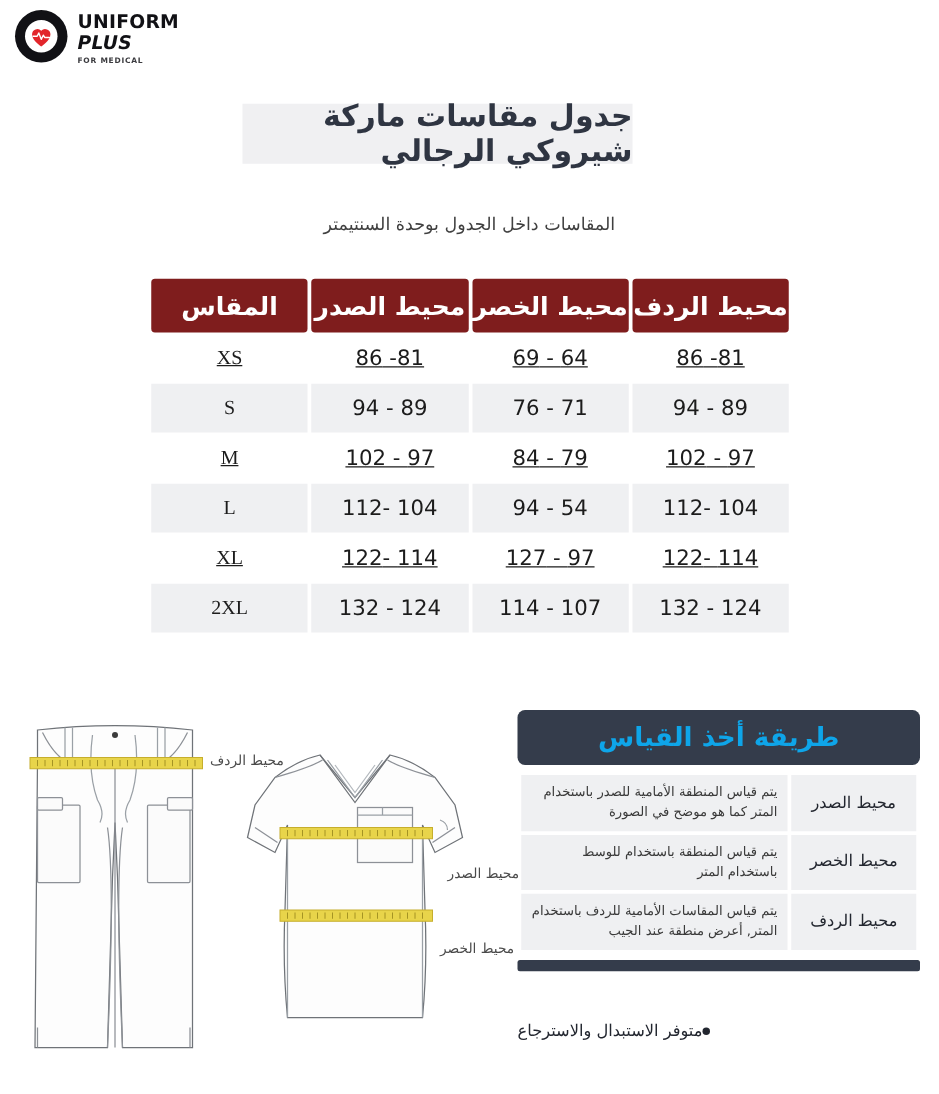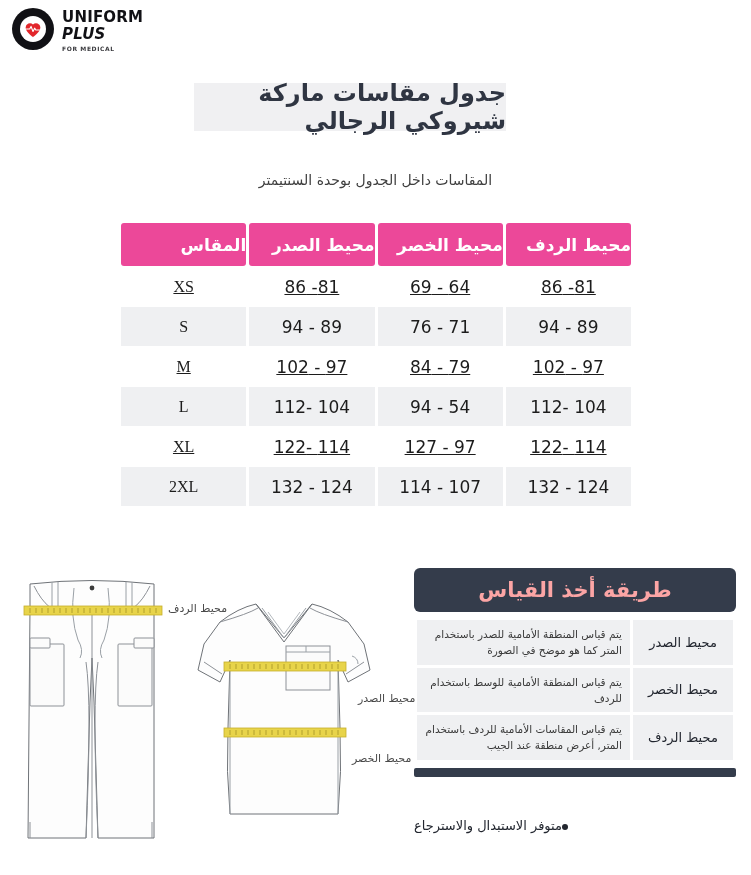--- a/index.html
+++ b/index.html
@@ -147,28 +147,27 @@
   .size-table {
     position: absolute;
     top: 222px;
     left: 118px;
     width: 516px;
     border-collapse: separate;
     border-spacing: 3px 1px;
     table-layout: fixed;
   }
   .size-table th {
-    background: #ec4899;
+    background: #7f1d1d;
     color: #ffffff;
-    font-size: 17px;
+    font-size: 20px;
     font-weight: 600;
     height: 43px;
     border-radius: 3px;
     padding: 0;
-    text-align: right;
   }
   .size-table td {
     height: 39px;
     text-align: center;
     font-size: 17px;
     color: #1c1c1c;
     padding: 0;
   }
   .size-table td.sz {
     font-family: "Liberation Serif", "DejaVu Serif", serif;
@@ -198,21 +197,21 @@
 
   
   .howto {
     position: absolute;
     top: 568px;
     left: 414px;
     width: 322px;
   }
   .howto-head {
     background: #343c4b;
-    color: #fca5a5;
+    color: #0ea5e9;
     border-radius: 6px;
     height: 44px;
     display: flex;
     align-items: center;
     justify-content: center;
     font-size: 21px;
     font-weight: 700;
   }
   .howto-table {
     width: 100%;
@@ -430,21 +429,21 @@
 <div class="howto">
   <div class="howto-head">طريقة أخذ القياس</div>
   <table class="howto-table">
     <tbody>
       <tr>
         <td class="lbl">محيط الصدر</td>
         <td class="desc">يتم قياس المنطقة الأمامية للصدر باستخدام المتر كما هو موضح في الصورة</td>
       </tr>
       <tr>
         <td class="lbl">محيط الخصر</td>
-        <td class="desc">يتم قياس المنطقة الأمامية للوسط باستخدام للردف</td>
+        <td class="desc">يتم قياس المنطقة باستخدام للوسط باستخدام المتر</td>
       </tr>
       <tr>
         <td class="lbl">محيط الردف</td>
         <td class="desc">يتم قياس المقاسات الأمامية للردف باستخدام المتر, أعرض منطقة عند الجيب</td>
       </tr>
     </tbody>
   </table>
 </div>
 
 <div class="divider"></div>

